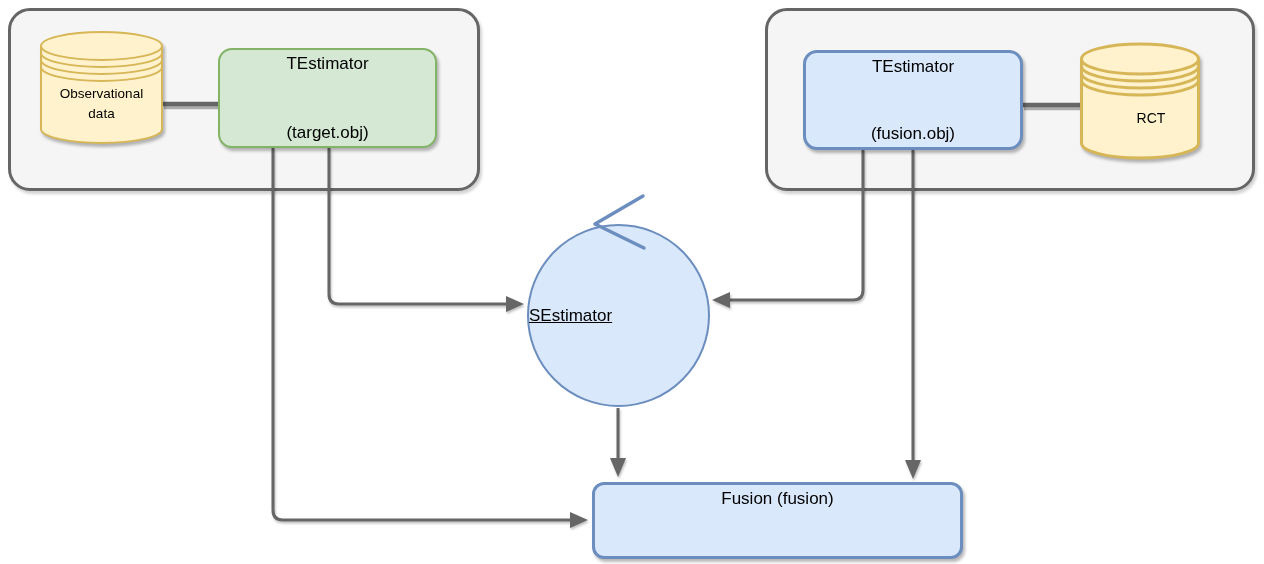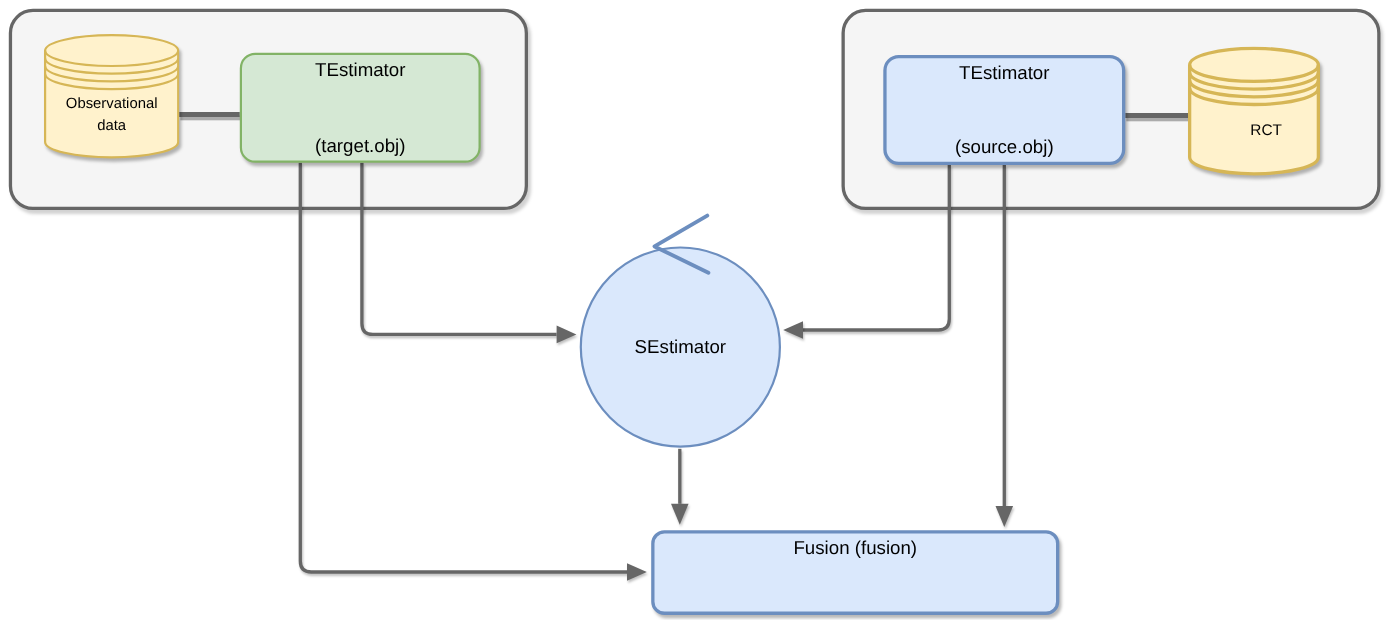--- a/index.html
+++ b/index.html
@@ -42,23 +42,24 @@
   .blue-box{
     background:var(--blue-fill);
     border:3px solid var(--blue-stroke);
     border-radius:14px;
   }
   .circle-node{
     box-sizing:border-box;
     background:var(--blue-fill);
     border:2.5px solid var(--blue-stroke);
     border-radius:50%;
-    display:flex;flex-direction:column;align-items:center;justify-content:center;
+    display:flex;flex-direction:column;align-items:flex-start;justify-content:center;
     text-align:center;font-size:17px;line-height:27px;
     z-index:3;
+    text-decoration:underline;
   }
   .cyl-svg{z-index:3;filter:drop-shadow(2px 3px 1.5px rgba(0,0,0,0.28));}
   .cyl-body{fill:var(--yellow-fill);stroke:var(--yellow-stroke);}
   .cyl-line{fill:none;stroke:var(--yellow-stroke);}
   .cyl-label{
     z-index:4;display:flex;flex-direction:column;align-items:center;justify-content:center;
     text-align:center;
   }
   .obs-label{font-size:13.5px;line-height:20px;}
   .rct-label{font-size:14px;line-height:18px;}
@@ -128,21 +129,21 @@
     <span>data</span>
   </div>
 
   <div class="abs node-box green-box" style="left:218px;top:48px;width:219px;height:100px;">
     <span>TEstimator</span>
     <span>(target.obj)</span>
   </div>
 
   <div class="abs node-box blue-box" style="left:803px;top:50px;width:220px;height:100px;">
     <span>TEstimator</span>
-    <span>(source.obj)</span>
+    <span>(fusion.obj)</span>
   </div>
 
   <svg class="abs cyl-svg" style="left:1080px;top:42px;" width="120" height="119" viewBox="0 0 120 119">
     <path class="cyl-body" stroke-width="3" d="M1.5,17 A58.5,15 0 0 1 118.5,17 L118.5,101 A58.5,15 0 0 1 1.5,101 Z"></path>
     <path class="cyl-line" stroke-width="3" d="M1.5,17 A58.5,15 0 0 0 118.5,17"></path>
     <path class="cyl-line" stroke-width="3" d="M1.5,24 A58.5,15 0 0 0 118.5,24"></path>
     <path class="cyl-line" stroke-width="3" d="M1.5,31 A58.5,15 0 0 0 118.5,31"></path>
     <path class="cyl-line" stroke-width="3" d="M1.5,38 A58.5,15 0 0 0 118.5,38"></path>
   </svg>
   <div class="abs cyl-label rct-label" style="left:1080px;top:100px;width:142px;height:36px;">

